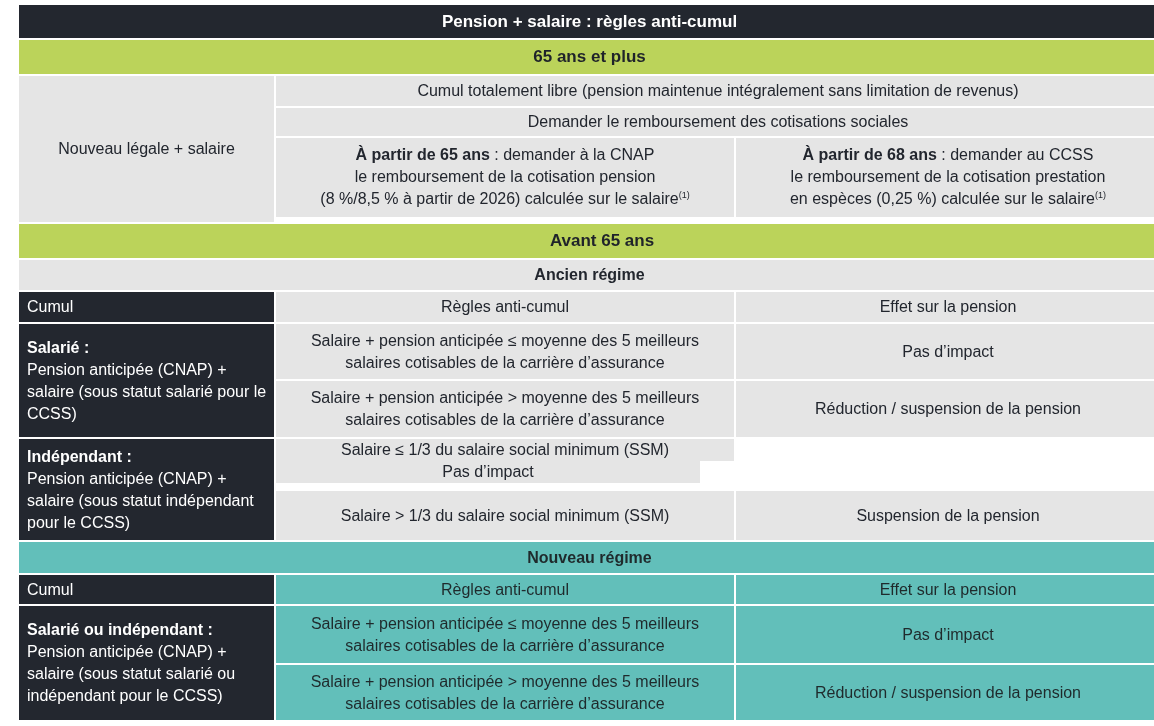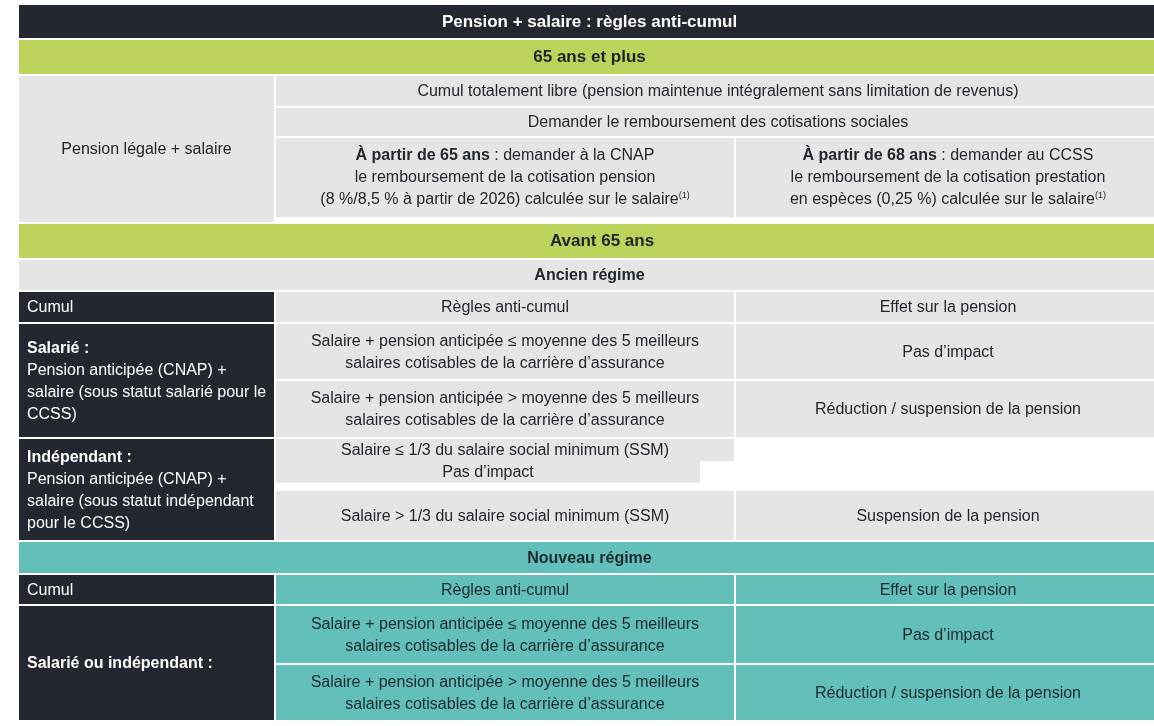--- a/index.html
+++ b/index.html
@@ -32,21 +32,21 @@
 
   <div class="row" style="height:33px;">
     <div class="cell c-dark title" style="width:100%;">Pension + salaire : règles anti-cumul</div>
   </div>
 
   <div class="row" style="height:34px;">
     <div class="cell c-lime title" style="width:100%;">65 ans et plus</div>
   </div>
 
   <div class="row" style="height:146px;">
-    <div class="cell c-pale col1 gap">Pension légale + salaire</div>
+    <div class="cell c-pale col1 gap">Nouveau légale + salaire</div>
     <div class="stack col23">
       <div class="cell c-pale" style="height:31px;">Cumul totalement libre (pension maintenue intégralement sans limitation de revenus)</div>
       <div class="cell c-pale" style="height:29px;">Demander le remboursement des cotisations sociales</div>
       <div class="row" style="height:82px; margin:2px 0 5px 0;">
         <div class="cell c-pale col2 gap" style="flex-direction:column;">
           <div><span class="bold">À partir de 65 ans</span><span> : demander à la CNAP</span></div>
           <div>le remboursement de la cotisation pension</div>
           <div><span>(8 %/8,5 % à partir de 2026) calculée sur le salaire</span><sup>(1)</sup></div>
         </div>
         <div class="cell c-pale col3" style="flex-direction:column;">
@@ -118,20 +118,21 @@
 
   <div class="row" style="height:29px;">
     <div class="cell c-dark col1 gap left">Cumul</div>
     <div class="cell c-teal col2 gap">Règles anti-cumul</div>
     <div class="cell c-teal col3">Effet sur la pension</div>
   </div>
 
   <div class="row" style="height:114px; margin-bottom:8px;">
     <div class="cell c-dark col1 gap left lbl-block">
       <span class="bold">Salarié ou indépendant :</span>
+      <span>Pension anticipée (CNAP) + salaire (sous statut salarié ou indépendant pour le CCSS)</span>
     </div>
     <div class="stack" style="width:884px;">
       <div class="row" style="height:57px; margin:0;">
         <div class="cell c-teal col2 gap" style="flex-direction:column;">
           <div>Salaire + pension anticipée ≤ moyenne des 5 meilleurs</div>
           <div>salaires cotisables de la carrière d’assurance</div>
         </div>
         <div class="cell c-teal col3">Pas d’impact</div>
       </div>
       <div class="row" style="height:55px; margin:2px 0 0 0;">

